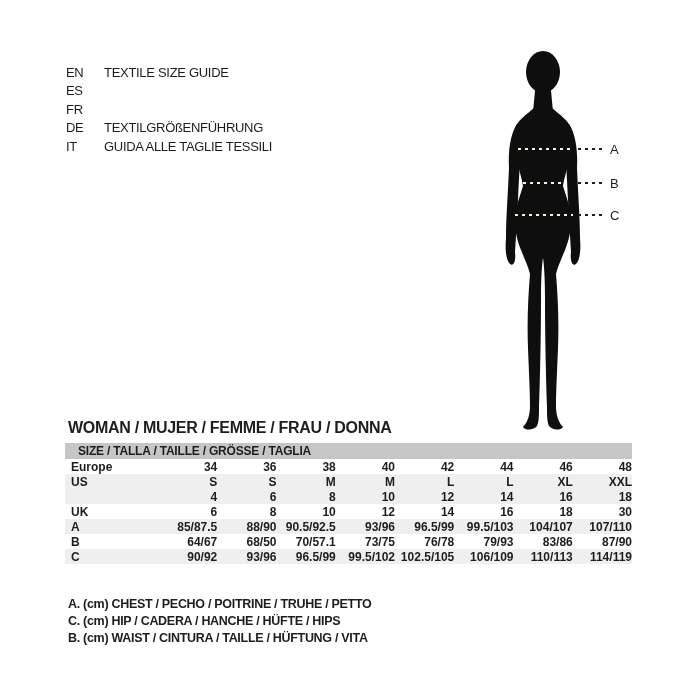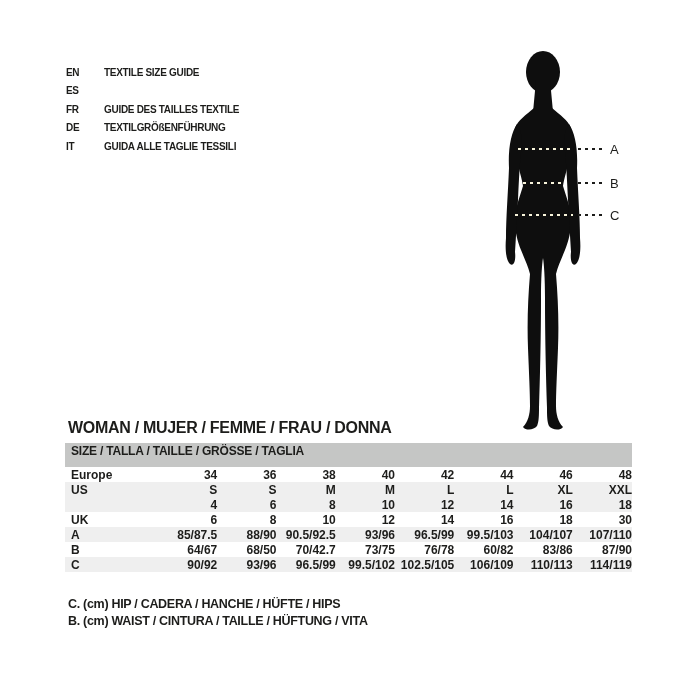--- a/index.html
+++ b/index.html
@@ -8,35 +8,35 @@
     --text:#1d1d1b;
     --silhouette:#0e0e0e;
     --body-dots:#f7f3da;
   }
   html,body{margin:0;padding:0;background:#ffffff;width:700px;height:700px;overflow:hidden;}
   body{font-family:"Liberation Sans",sans-serif;color:var(--text);position:relative;}
 
   
   .lang-list{position:absolute;left:66px;top:64px;}
   .lang-row{display:grid;grid-template-columns:38px auto;line-height:18.4px;}
-  .lang-code,.lang-label{font-size:10px;font-weight:700;letter-spacing:-0.3px;white-space:nowrap;}
+  .lang-code,.lang-label{font-size:13px;font-weight:400;letter-spacing:-0.3px;white-space:nowrap;}
 
   
   .figure-wrap{position:absolute;left:470px;top:38px;width:180px;height:400px;}
   .sil{fill:var(--silhouette);}
   .dots-body{stroke:var(--body-dots);stroke-width:2;stroke-dasharray:3 4;fill:none;}
   .dots-black{stroke:var(--text);stroke-width:2;stroke-dasharray:3 4;fill:none;}
   .fig-label{font-family:"Liberation Sans",sans-serif;font-size:13px;fill:var(--text);}
 
   
   .section-title{position:absolute;left:68px;top:419px;font-size:16px;font-weight:700;letter-spacing:-0.3px;white-space:nowrap;}
 
   
   .size-table{position:absolute;left:65px;top:443px;width:567px;font-size:12px;}
-  .t-header{background:var(--table-header-bg);height:24px;line-height:16px;font-weight:700;padding-left:6px;letter-spacing:-0.2px;}
+  .t-header{background:var(--table-header-bg);height:16px;line-height:16px;font-weight:700;padding-left:13px;letter-spacing:-0.2px;}
   .t-row{display:grid;grid-template-columns:93px repeat(8,1fr);height:15px;line-height:16.4px;font-weight:bold;}
   .t-row.shaded{background:var(--row-shaded-bg);}
   .t-label{padding-left:6px;text-align:left;white-space:nowrap;}
   .t-cell{text-align:right;white-space:nowrap;}
 
   
   .legend{position:absolute;left:68px;top:596px;}
   .legend-line{font-size:12.5px;font-weight:700;line-height:17.2px;letter-spacing:-0.3px;white-space:nowrap;}
 </style>
 </head>
@@ -47,21 +47,20 @@
     <span class="lang-code">EN</span>
     <span class="lang-label">TEXTILE SIZE GUIDE</span>
   </div>
 
   <div class="lang-row">
     <span class="lang-code">ES</span>
   </div>
 
   <div class="lang-row">
     <span class="lang-code">FR</span>
-    <span class="lang-label">GUIDE DES TAILLES TEXTILE</span>
   </div>
 
   <div class="lang-row">
     <span class="lang-code">DE</span>
     <span class="lang-label">TEXTILGRÖßENFÜHRUNG</span>
   </div>
 
   <div class="lang-row">
     <span class="lang-code">IT</span>
     <span class="lang-label">GUIDA ALLE TAGLIE TESSILI</span>
@@ -157,40 +156,41 @@
         <span class="t-cell">96.5/99</span>
         <span class="t-cell">99.5/103</span>
         <span class="t-cell">104/107</span>
         <span class="t-cell">107/110</span>
       </div>
 
   <div class="t-row">
     <span class="t-label">B</span>
   <span class="t-cell">64/67</span>
         <span class="t-cell">68/50</span>
-        <span class="t-cell">70/42.7</span>
+        <span class="t-cell">70/57.1</span>
         <span class="t-cell">73/75</span>
         <span class="t-cell">76/78</span>
-        <span class="t-cell">60/82</span>
+        <span class="t-cell">79/93</span>
         <span class="t-cell">83/86</span>
         <span class="t-cell">87/90</span>
       </div>
 
   <div class="t-row shaded">
     <span class="t-label">C</span>
   <span class="t-cell">90/92</span>
         <span class="t-cell">93/96</span>
         <span class="t-cell">96.5/99</span>
         <span class="t-cell">99.5/102</span>
         <span class="t-cell">102.5/105</span>
         <span class="t-cell">106/109</span>
         <span class="t-cell">110/113</span>
         <span class="t-cell">114/119</span>
       </div>
 </div>
 </div>
 
 <div class="legend" id="legend">
+  <div class="legend-line">A. (cm) CHEST / PECHO / POITRINE / TRUHE / PETTO</div>
 
   <div class="legend-line">C. (cm) HIP / CADERA / HANCHE / HÜFTE / HIPS</div>
 
   <div class="legend-line">B. (cm) WAIST / CINTURA / TAILLE / HÜFTUNG / VITA</div>
 </div>
 
 </body></html>

